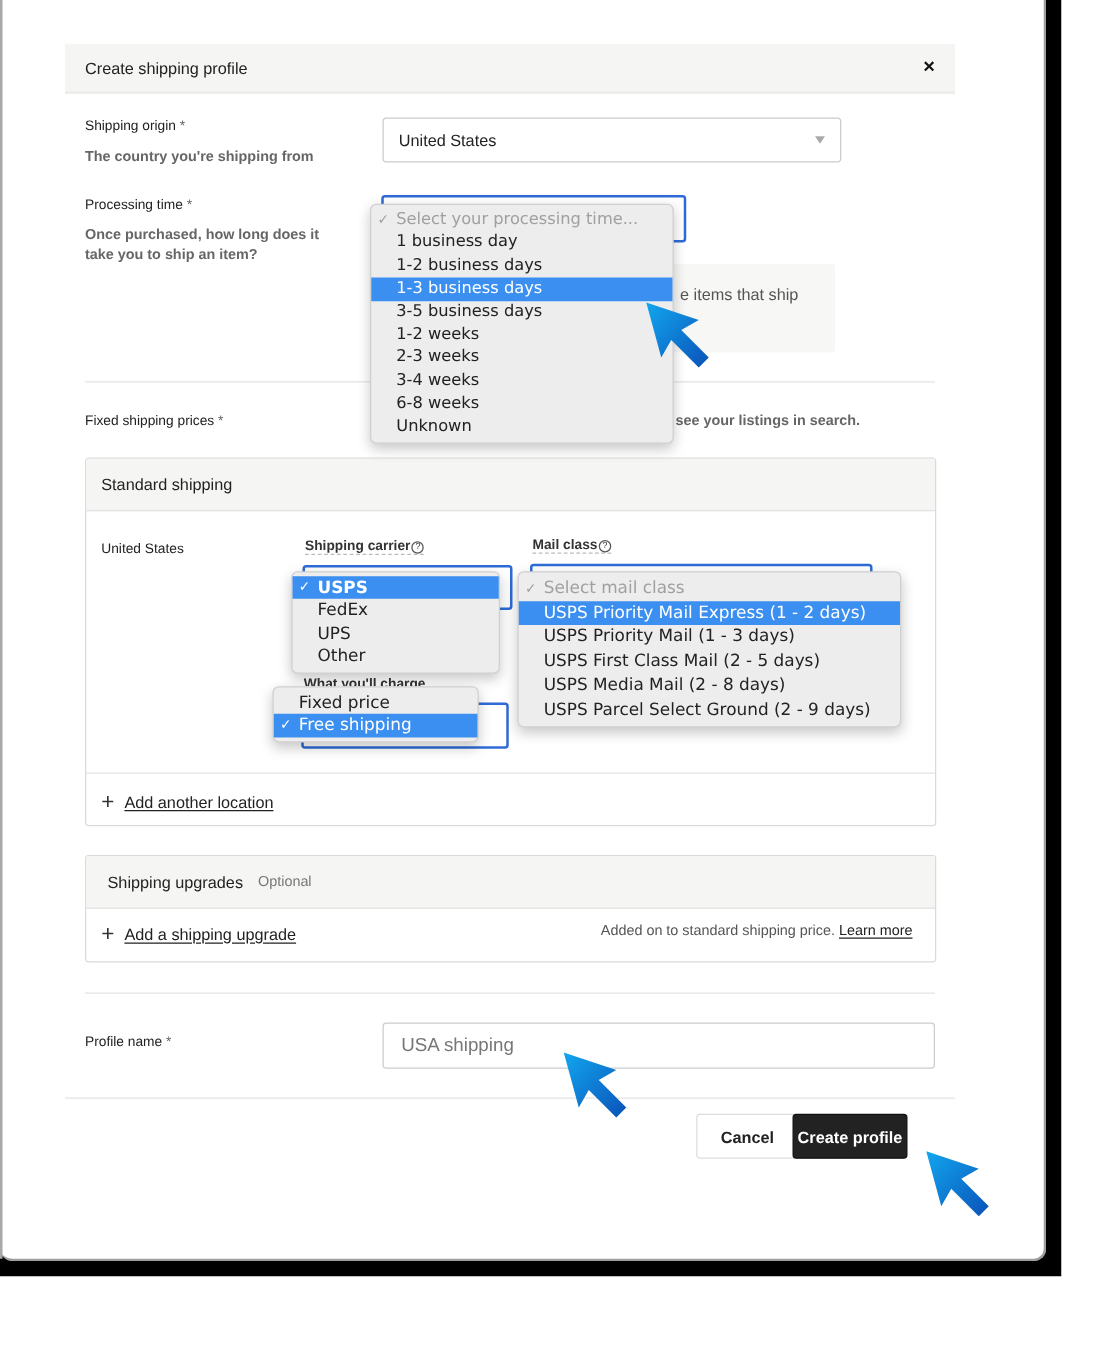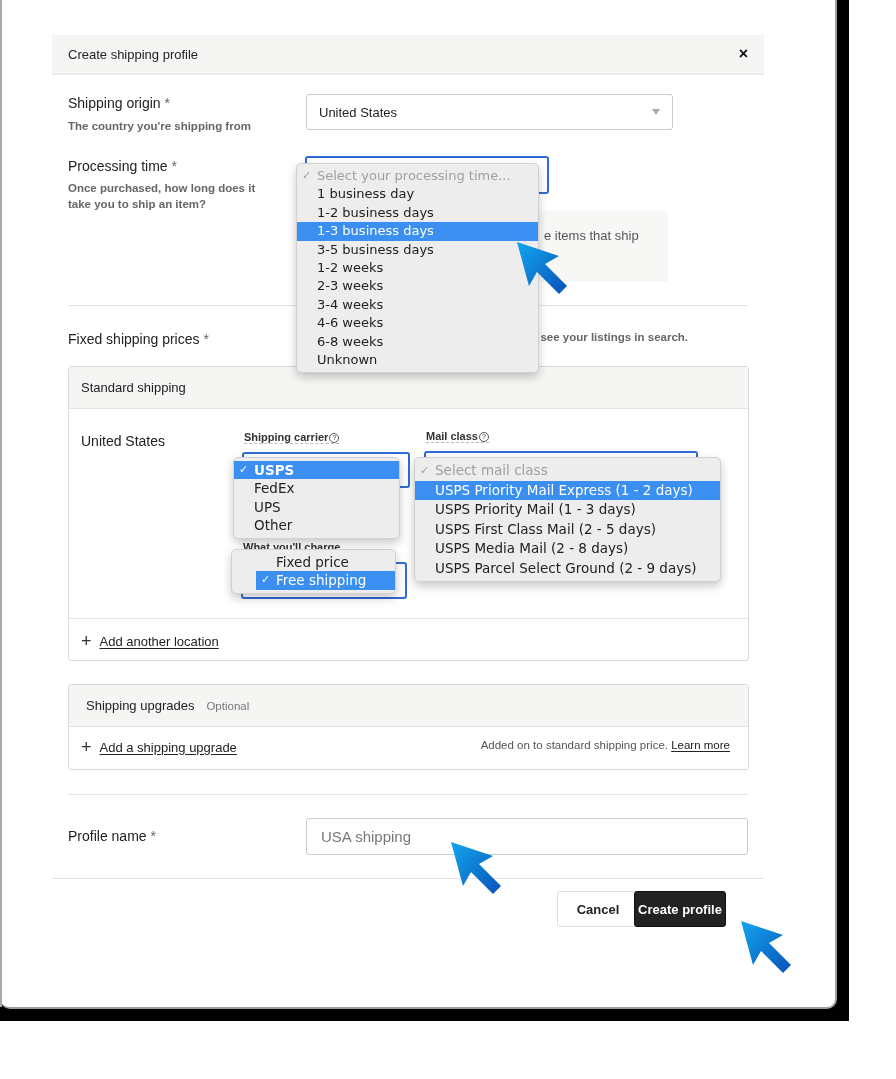--- a/index.html
+++ b/index.html
@@ -10,21 +10,21 @@
     .card { position: absolute; left: 0; top: 0; width: 837px; height: 1009px; background: #fff;
             border: 2px solid #9e9e9e; border-top: none; border-left: none; border-radius: 0 0 10px 10px; }
     .card::before { content: ""; position: absolute; left: 0; top: 0; bottom: 0; width: 2px; background: #a8a8a8; }
 
     .modal { position: absolute; left: 52px; top: 35px; width: 712px; }
     .modal-header { height: 40px; background: #f5f5f3; display: flex; align-items: center; justify-content: space-between;
                     padding: 0 16px; border-bottom: 2px solid #ececea; gap: 16px; }
     .modal-title { font-size: 13px; color: #222; }
     .close-icon { font-size: 16px; font-weight: bold; color: #111; cursor: pointer; }
 
-    .label { font-size: 14px; color: #222; position: absolute; }
+    .label { font-size: 11px; color: #222; position: absolute; }
     .label .req { color: #666; }
     .sublabel { font-size: 11.5px; color: #666; position: absolute; line-height: 16px; font-weight: bold; }
 
     .select { position: absolute; border: 1px solid #ccc; border-radius: 3px; background: #fff; font-size: 13px;
               color: #222; display: flex; align-items: center; padding-left: 12px; }
     .select .caret { position: absolute; right: 12px; top: 50%; transform: translateY(-50%); width: 0; height: 0;
                      border-left: 4px solid transparent; border-right: 4px solid transparent; border-top: 6px solid #aaa; }
 
     .focused-select { position: absolute; border: 2px solid #2f6bd6; border-radius: 3px; background: #fff; }
 
@@ -97,21 +97,20 @@
 
 <div class="dropdown" style="left:296px; top:163px; width:243px;">
   <div class="opt placeholder"><span class="check">✓</span><span>Select your processing time...</span></div>
   <div class="opt">1 business day</div>
   <div class="opt">1-2 business days</div>
   <div class="opt sel">1-3 business days</div>
   <div class="opt">3-5 business days</div>
   <div class="opt">1-2 weeks</div>
   <div class="opt">2-3 weeks</div>
   <div class="opt">3-4 weeks</div>
-  <div class="opt">4-6 weeks</div>
   <div class="opt">6-8 weeks</div>
   <div class="opt">Unknown</div>
 </div>
 
 <div class="divider" style="left:68px; top:305px; width:680px;"></div>
 
 <div class="label" style="left:68px; top:331px;">
   <span>Fixed shipping prices</span> <span class="req">*</span>
 </div>
 <div class="sublabel" style="left:534px; top:329px; font-size:11.5px;">l see your listings in search.</div>
@@ -132,21 +131,21 @@
 <div class="focused-select" style="left:242px; top:452px; width:168px; height:36px;"></div>
 <div class="dropdown" style="left:233px; top:457px; width:167px; font-size:13.5px;">
   <div class="opt sel" style="font-weight:bold;"><span class="check">✓</span><span>USPS</span></div>
   <div class="opt">FedEx</div>
   <div class="opt">UPS</div>
   <div class="opt">Other</div>
 </div>
 
 <div class="fieldlabel" style="left:243px; top:541px; border-bottom:none; height:8px; overflow:hidden;">What you'll charge</div>
 <div class="focused-select" style="left:241px; top:562px; width:166px; height:37px;"></div>
-<div class="dropdown" style="left:231px; top:549px; width:165px; font-size:13.5px;padding-left:24px;">
+<div class="dropdown" style="left:218px; top:549px; width:165px; font-size:13.5px;">
   <div class="opt">Fixed price</div>
   <div class="opt sel"><span class="check">✓</span><span>Free shipping</span></div>
 </div>
 
 <div class="fieldlabel" style="left:426px; top:430px;">
   <span>Mail class</span><span class="help-icon">?</span>
 </div>
 <div class="focused-select" style="left:424px; top:451px; width:274px; height:30px;"></div>
 <div class="dropdown" style="left:414px; top:457px; width:307px; font-size:13.5px;">
   <div class="opt placeholder" style="height:19.5px; line-height:19.5px;"><span class="check">✓</span><span>Select mail class</span></div>

